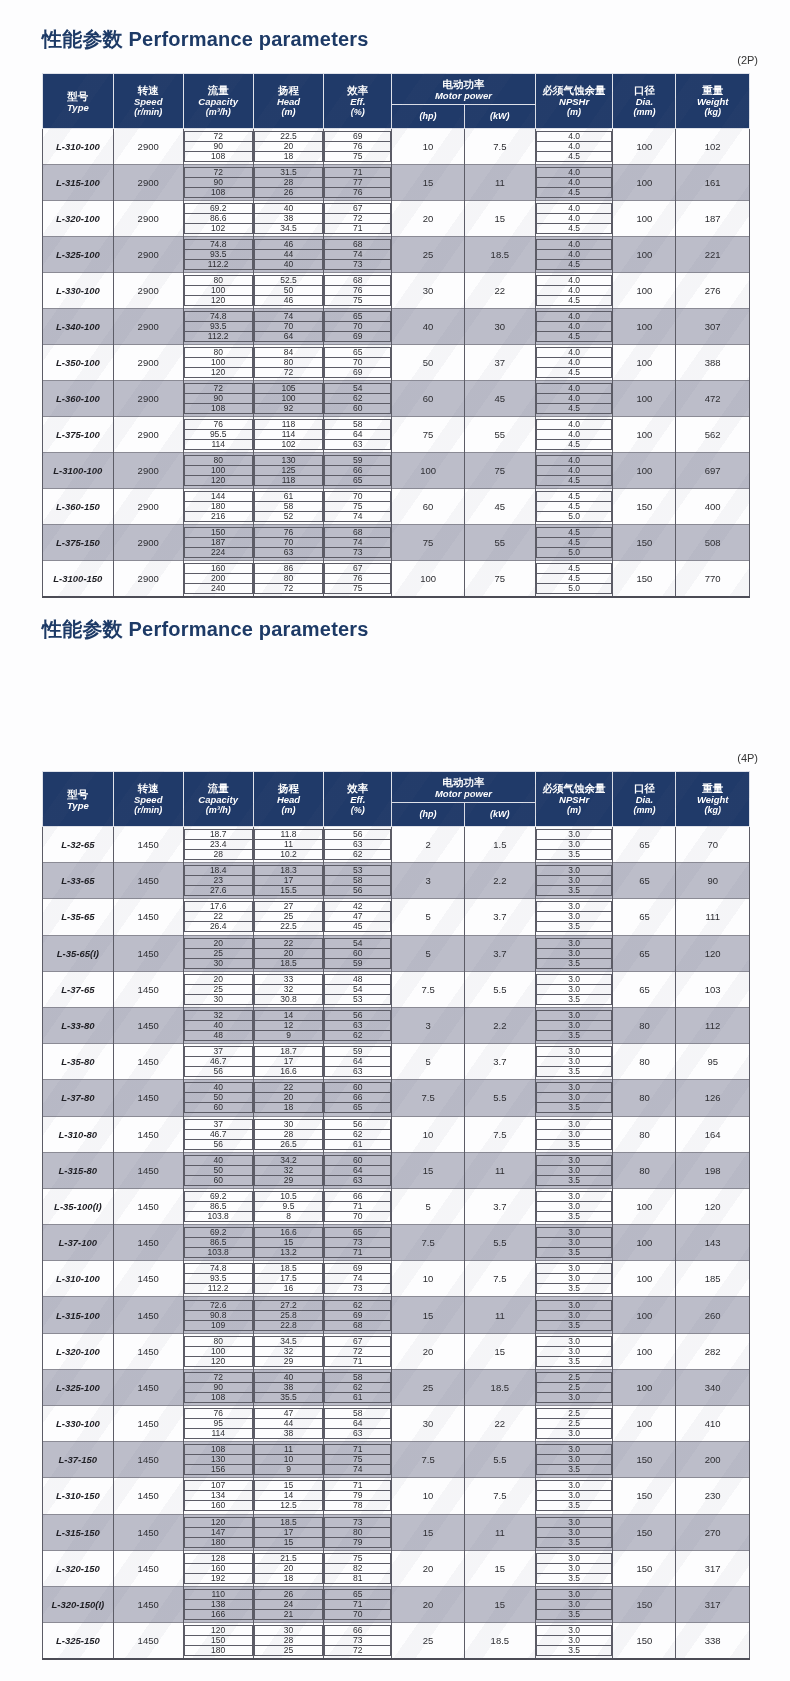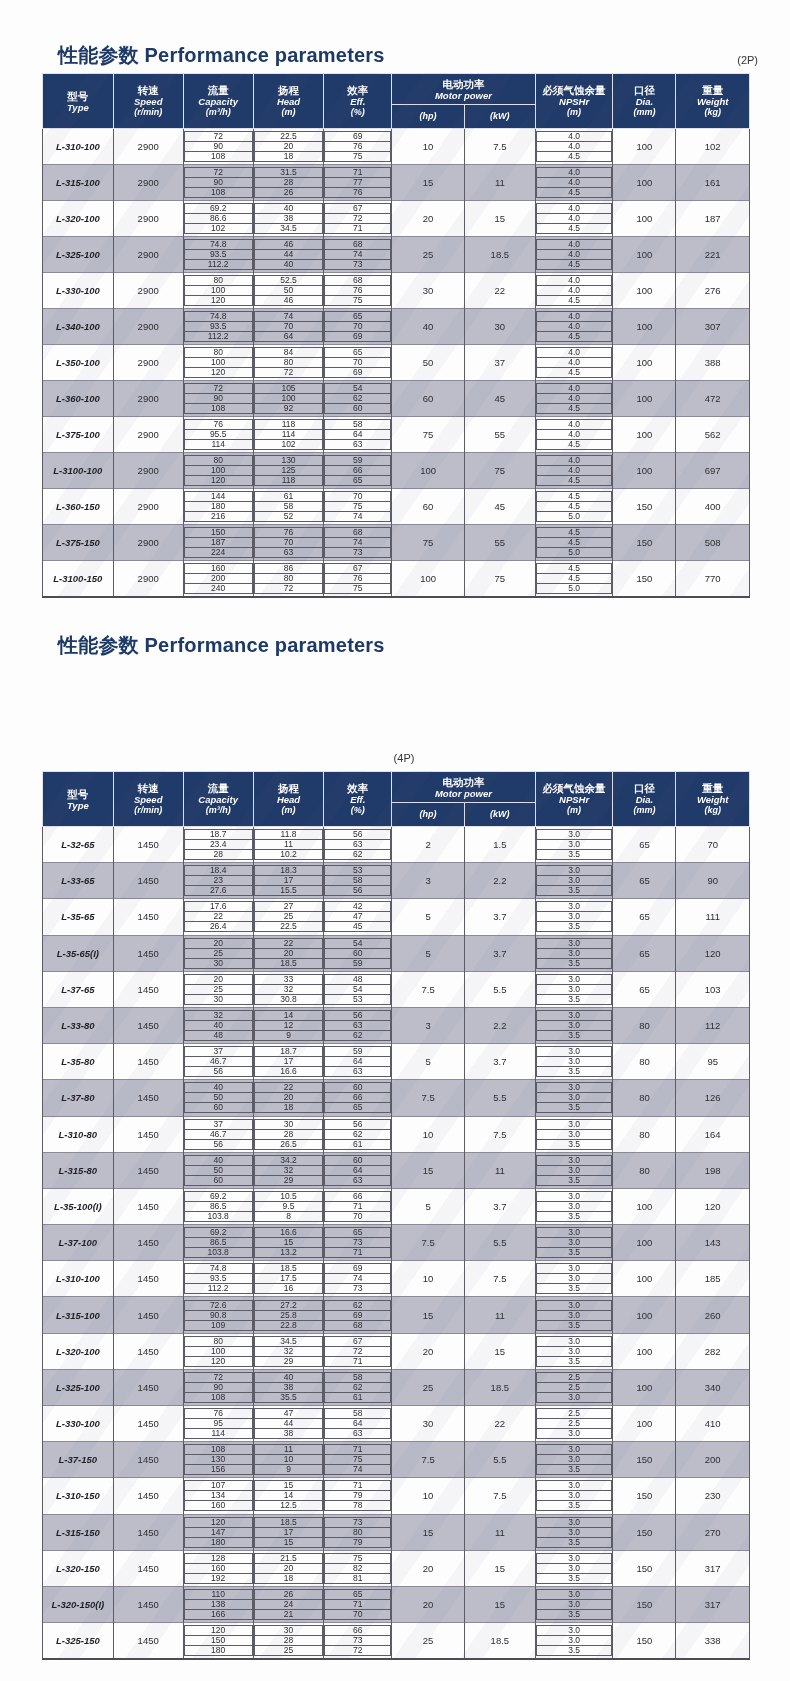--- a/index.html
+++ b/index.html
@@ -1,19 +1,19 @@
 <!DOCTYPE html>
 <html><head>
 <meta charset="utf-8">
 <style>
   html,body{margin:0;padding:0;background:#ffffff;}
   body{width:790px;font-family:"Liberation Sans","DejaVu Sans",sans-serif;}
   .page{position:relative;width:790px;height:1681px;background:#fdfdfe;overflow:hidden;}
 
-  .sec-title{position:absolute;left:42px;margin:16px;font-size:20px;font-weight:700;color:#1d3a66;letter-spacing:.2px;white-space:nowrap;}
+  .sec-title{position:absolute;left:42px;margin:0;font-size:20px;font-weight:700;color:#1d3a66;letter-spacing:.2px;white-space:nowrap;}
   .sec-title .en{font-weight:600;}
   .pole{position:absolute;left:50px;width:708px;text-align:right;font-size:11px;color:#333;}
 
   .twrap{position:absolute;left:42px;width:708px;}
   .twrap .wm{position:absolute;inset:0;pointer-events:none;
     background:repeating-linear-gradient(-55deg,rgba(96,100,128,0.05) 0 18px,transparent 18px 55px);}
   table.ptable{width:708px;border-collapse:collapse;table-layout:fixed;
     border-bottom:2px solid #4c4c55;border-left:1px solid #7a7a84;border-right:1px solid #7a7a84;}
 
   thead th{background:#203a69;color:#ffffff;border:1px solid #dfe2ea;padding:0;vertical-align:middle;}
@@ -31,21 +31,21 @@
   tbody td{border-left:1px solid #5c5c66;border-right:1px solid #5c5c66;
     vertical-align:middle;text-align:center;color:#2c2c30;padding:0;}
   td.c-type{font-size:9.5px;font-weight:700;font-style:italic;color:#1d1d22;}
   td.c-num{font-size:9.5px;}
   td.c-stack{padding:2px 0;}
   .grp{border:1px solid #5c5c66;}
   .sub{height:9px;line-height:9px;font-size:8.5px;}
   .sub + .sub{border-top:1px solid #5c5c66;}
 
   #t1-title{top:26px;} #t1-pole{top:54px;} #t1-wrap{top:73px;}
-  #t2-title{top:616px;} #t2-pole{top:752px;text-align:center;} #t2-wrap{top:771px;}
+  #t2-title{top:616px;} #t2-pole{top:752px;} #t2-wrap{top:771px;}
 </style>
 </head>
 <body>
 
 <div class="page">
 
   <h2 class="sec-title" id="t1-title"><span class="zh">性能参数</span> <span class="en">Performance parameters</span></h2>
   <div class="pole" id="t1-pole">(2P)</div>
   <div class="twrap" id="t1-wrap">
     <div id="t1-mount">

